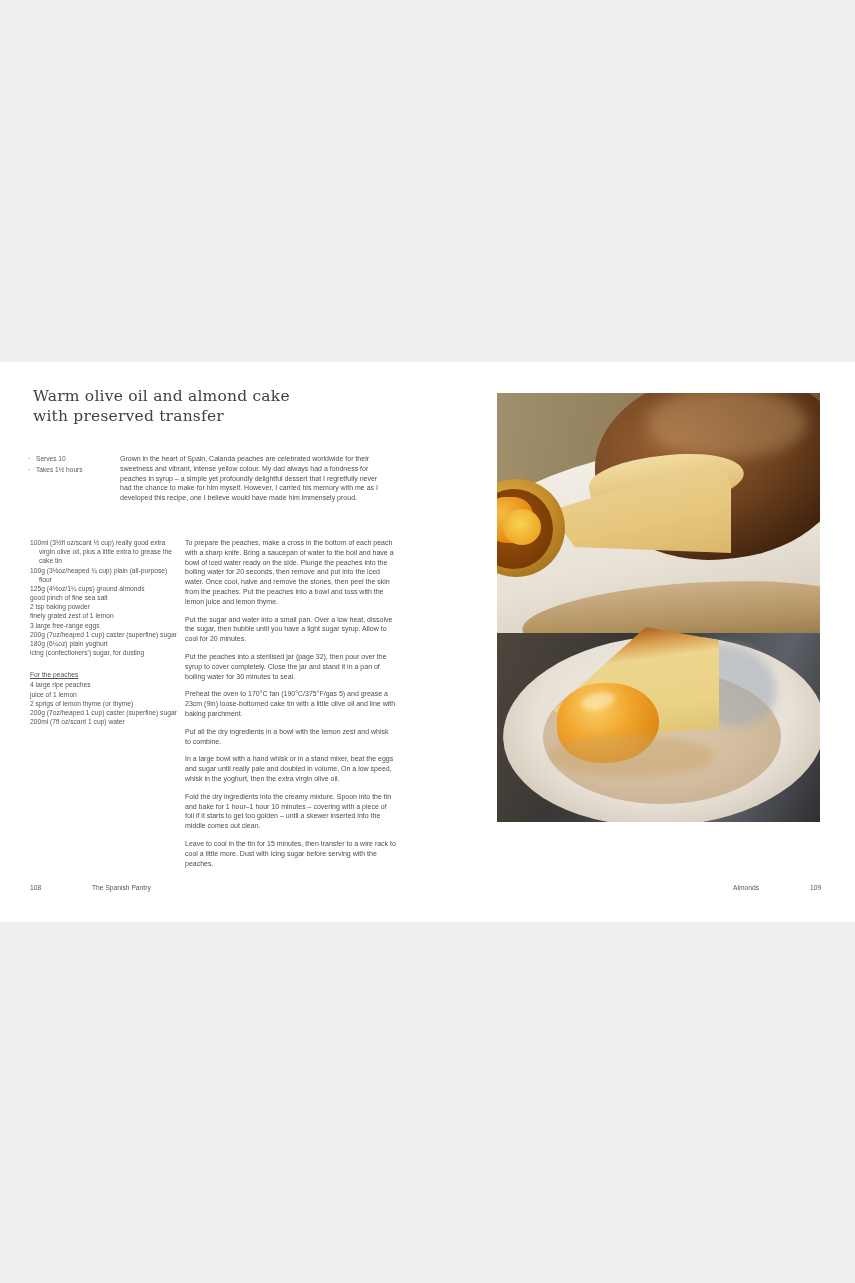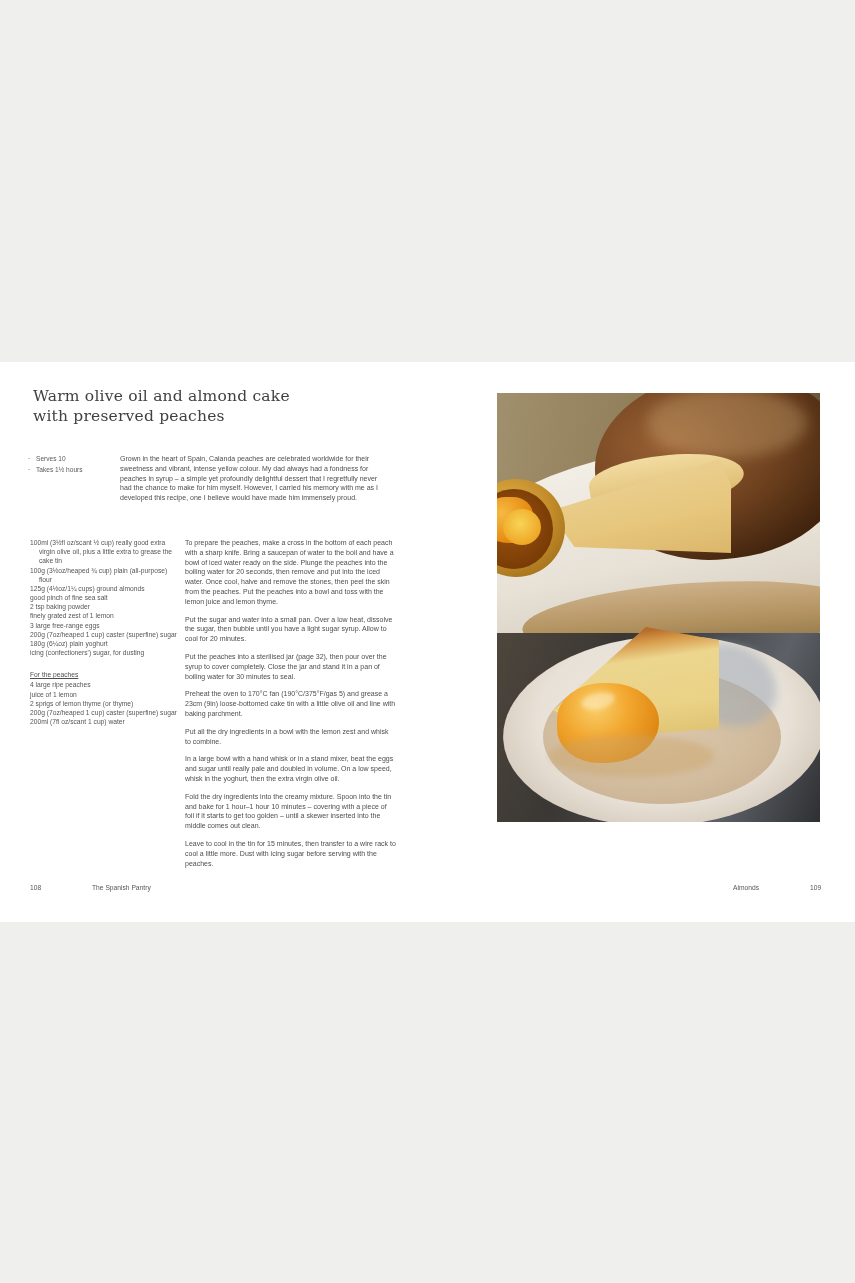--- a/index.html
+++ b/index.html
@@ -85,21 +85,21 @@
 </style>
 </head>
 <body>
 
 <div class="canvas">
 
   <div class="spread">
 
     <h1 class="title">
       <span>Warm olive oil and almond cake</span>
-      <span>with preserved peaches</span>
+      <span>with preserved transfer</span>
     </h1>
 
     <ul class="meta">
         <li>Serves 10</li>
         <li>Takes 1½ hours</li>
       </ul>
 
     <p class="intro">Grown in the heart of Spain, Calanda peaches are celebrated worldwide for their sweetness and vibrant, intense yellow colour. My dad always had a fondness for peaches in syrup – a simple yet profoundly delightful dessert that I regretfully never had the chance to make for him myself. However, I carried his memory with me as I developed this recipe, one I believe would have made him immensely proud.</p>
 
     <div class="ingredients">

